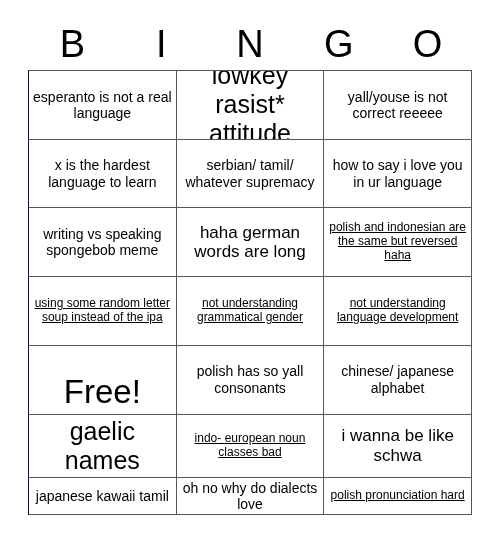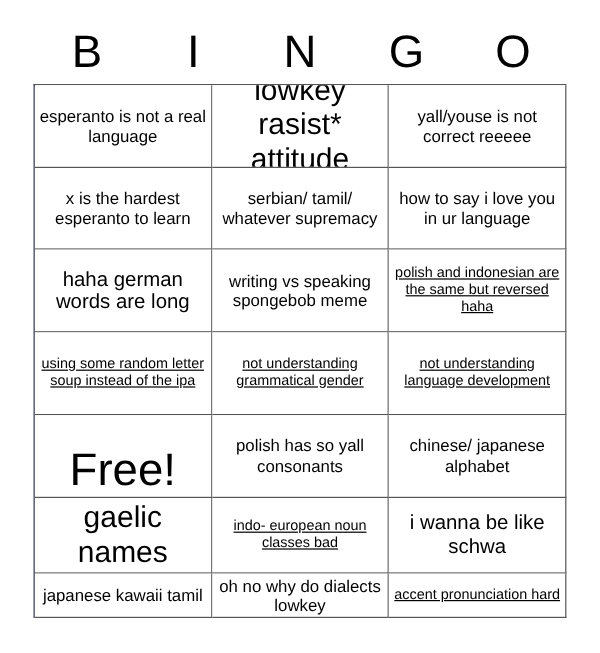--- a/index.html
+++ b/index.html
@@ -69,21 +69,21 @@
     display: block;
     width: 100%;
     line-height: 1.16;
     word-wrap: break-word;
     color: #000000;
   }
   .fs-s  .cell-text { font-size: 12px; text-decoration: underline; }
   .fs-m  .cell-text { font-size: 14px; }
   .fs-l  .cell-text { font-size: 17px; }
   .fs-xl .cell-text { font-size: 25px; }
-  .fs-xxl .cell-text { font-size: 38px; margin-top: 24px; }
+  .fs-xxl .cell-text { font-size: 33px; margin-top: 24px; }
 </style>
 </head>
 <body>
 
 <div id="card">
 
   <div id="header-row">
       <div class="header-letter">B</div>
       <div class="header-letter">I</div>
       <div class="header-letter">N</div>
@@ -95,33 +95,33 @@
       <div class="cell fs-m">
         <span class="cell-text">esperanto is not a real language</span>
       </div>
       <div class="cell fs-xl">
         <span class="cell-text">lowkey rasist* attitude</span>
       </div>
       <div class="cell fs-m">
         <span class="cell-text">yall/youse is not correct reeeee</span>
       </div>
       <div class="cell fs-m">
-        <span class="cell-text">x is the hardest esperanto to learn</span>
+        <span class="cell-text">x is the hardest language to learn</span>
       </div>
       <div class="cell fs-m">
         <span class="cell-text">serbian/ tamil/ whatever supremacy</span>
       </div>
       <div class="cell fs-m">
         <span class="cell-text">how to say i love you in ur language</span>
       </div>
+      <div class="cell fs-m">
+        <span class="cell-text">writing vs speaking spongebob meme</span>
+      </div>
       <div class="cell fs-l">
         <span class="cell-text">haha german words are long</span>
-      </div>
-      <div class="cell fs-m">
-        <span class="cell-text">writing vs speaking spongebob meme</span>
       </div>
       <div class="cell fs-s">
         <span class="cell-text">polish and indonesian are the same but reversed haha</span>
       </div>
       <div class="cell fs-s">
         <span class="cell-text">using some random letter soup instead of the ipa</span>
       </div>
       <div class="cell fs-s">
         <span class="cell-text">not understanding grammatical gender</span>
       </div>
@@ -143,20 +143,20 @@
       <div class="cell fs-s">
         <span class="cell-text">indo- european noun classes bad</span>
       </div>
       <div class="cell fs-l">
         <span class="cell-text">i wanna be like schwa</span>
       </div>
       <div class="cell fs-m">
         <span class="cell-text">japanese kawaii tamil</span>
       </div>
       <div class="cell fs-m">
-        <span class="cell-text">oh no why do dialects lowkey</span>
+        <span class="cell-text">oh no why do dialects love</span>
       </div>
       <div class="cell fs-s">
-        <span class="cell-text">accent pronunciation hard</span>
+        <span class="cell-text">polish pronunciation hard</span>
       </div>
     </div>
 
 </div>
 
 </body></html>

